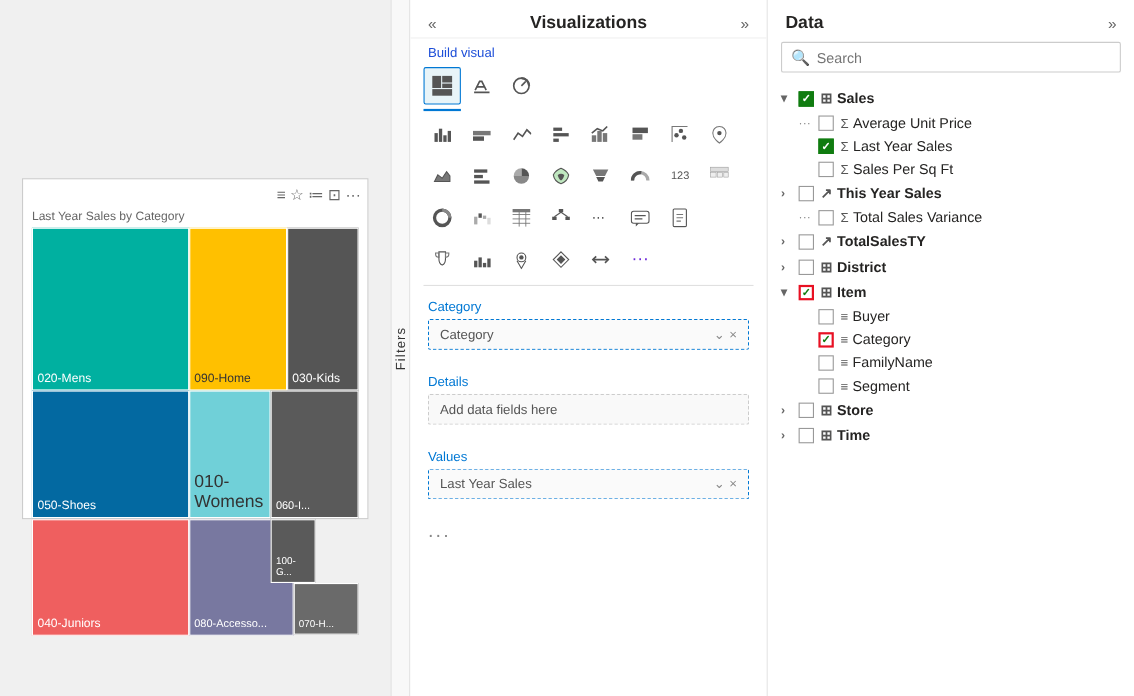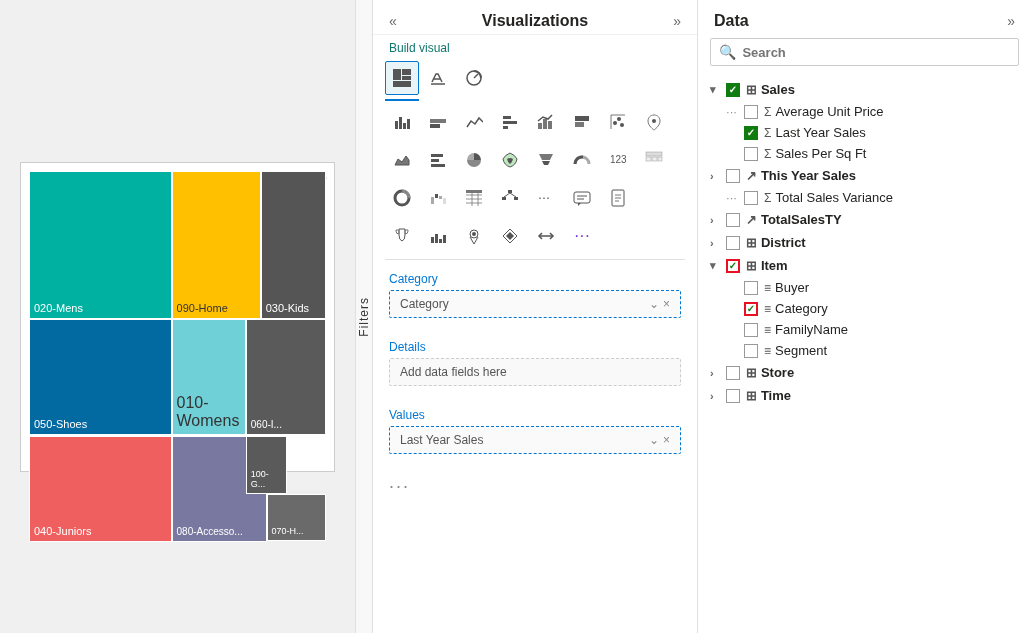--- a/index.html
+++ b/index.html
@@ -97,21 +97,21 @@
       font-weight: 600;
       color: #252423;
     }
     .collapse-icon {
       font-size: 14px;
       color: #666;
       cursor: pointer;
     }
     .viz-build-label {
       font-size: 12px;
-      color: #0f766e;
+      color: #1d4ed8;
       padding: 6px 16px 4px;
     }
     .viz-type-row {
       display: flex;
       gap: 2px;
       padding: 2px 12px;
       align-items: center;
     }
     .viz-icon {
       width: 34px;
@@ -198,21 +198,20 @@
       padding: 5px 8px;
       background: white;
     }
     .search-box input {
       border: none;
       outline: none;
       font-size: 13px;
       flex: 1;
       color: #4d7c0f;
       background: transparent;
-      font-weight: bold;
     }
     .search-icon-span {
       color: #888;
       margin-right: 6px;
       font-size: 14px;
     }
     .data-tree {
       flex: 1;
       overflow-y: auto;
       padding: 4px 0;
@@ -277,20 +276,21 @@
 
 <div class="chart-area">
   <div class="chart-container">
     <div class="chart-toolbar">
       <span>≡</span>
       <span>☆</span>
       <span>≔</span>
       <span>⊡</span>
       <span>···</span>
     </div>
+    <div class="chart-title">Last Year Sales by Category</div>
     <div class="treemap">
 
       <div class="treemap-cell" style="left:0%;top:0%;width:48%;height:56%;background:#00b0a0;">020-Mens</div>
       <div class="treemap-cell" style="left:48%;top:0%;width:30%;height:56%;background:#ffc000;color:#333;">090-Home</div>
       <div class="treemap-cell" style="left:78%;top:0%;width:22%;height:56%;background:#555555;text-align:right;">030-Kids</div>
       <div class="treemap-cell" style="left:0%;top:56%;width:48%;height:44%;background:#0369a1;">050-Shoes</div>
       <div class="treemap-cell" style="left:48%;top:56%;width:25%;height:44%;background:#70d0d8;color:#333;font-size:16px;">010-Womens</div>
       <div class="treemap-cell" style="left:73%;top:56%;width:27%;height:44%;background:#5a5a5a;font-size:10px;">060-I...</div>
       <div class="treemap-cell" style="left:0%;top:100%;width:48%;height:40%;background:#ef5f5f;">040-Juniors</div>
       <div class="treemap-cell" style="left:48%;top:100%;width:32%;height:40%;background:#7878a0;font-size:10px;">080-Accesso...</div>

